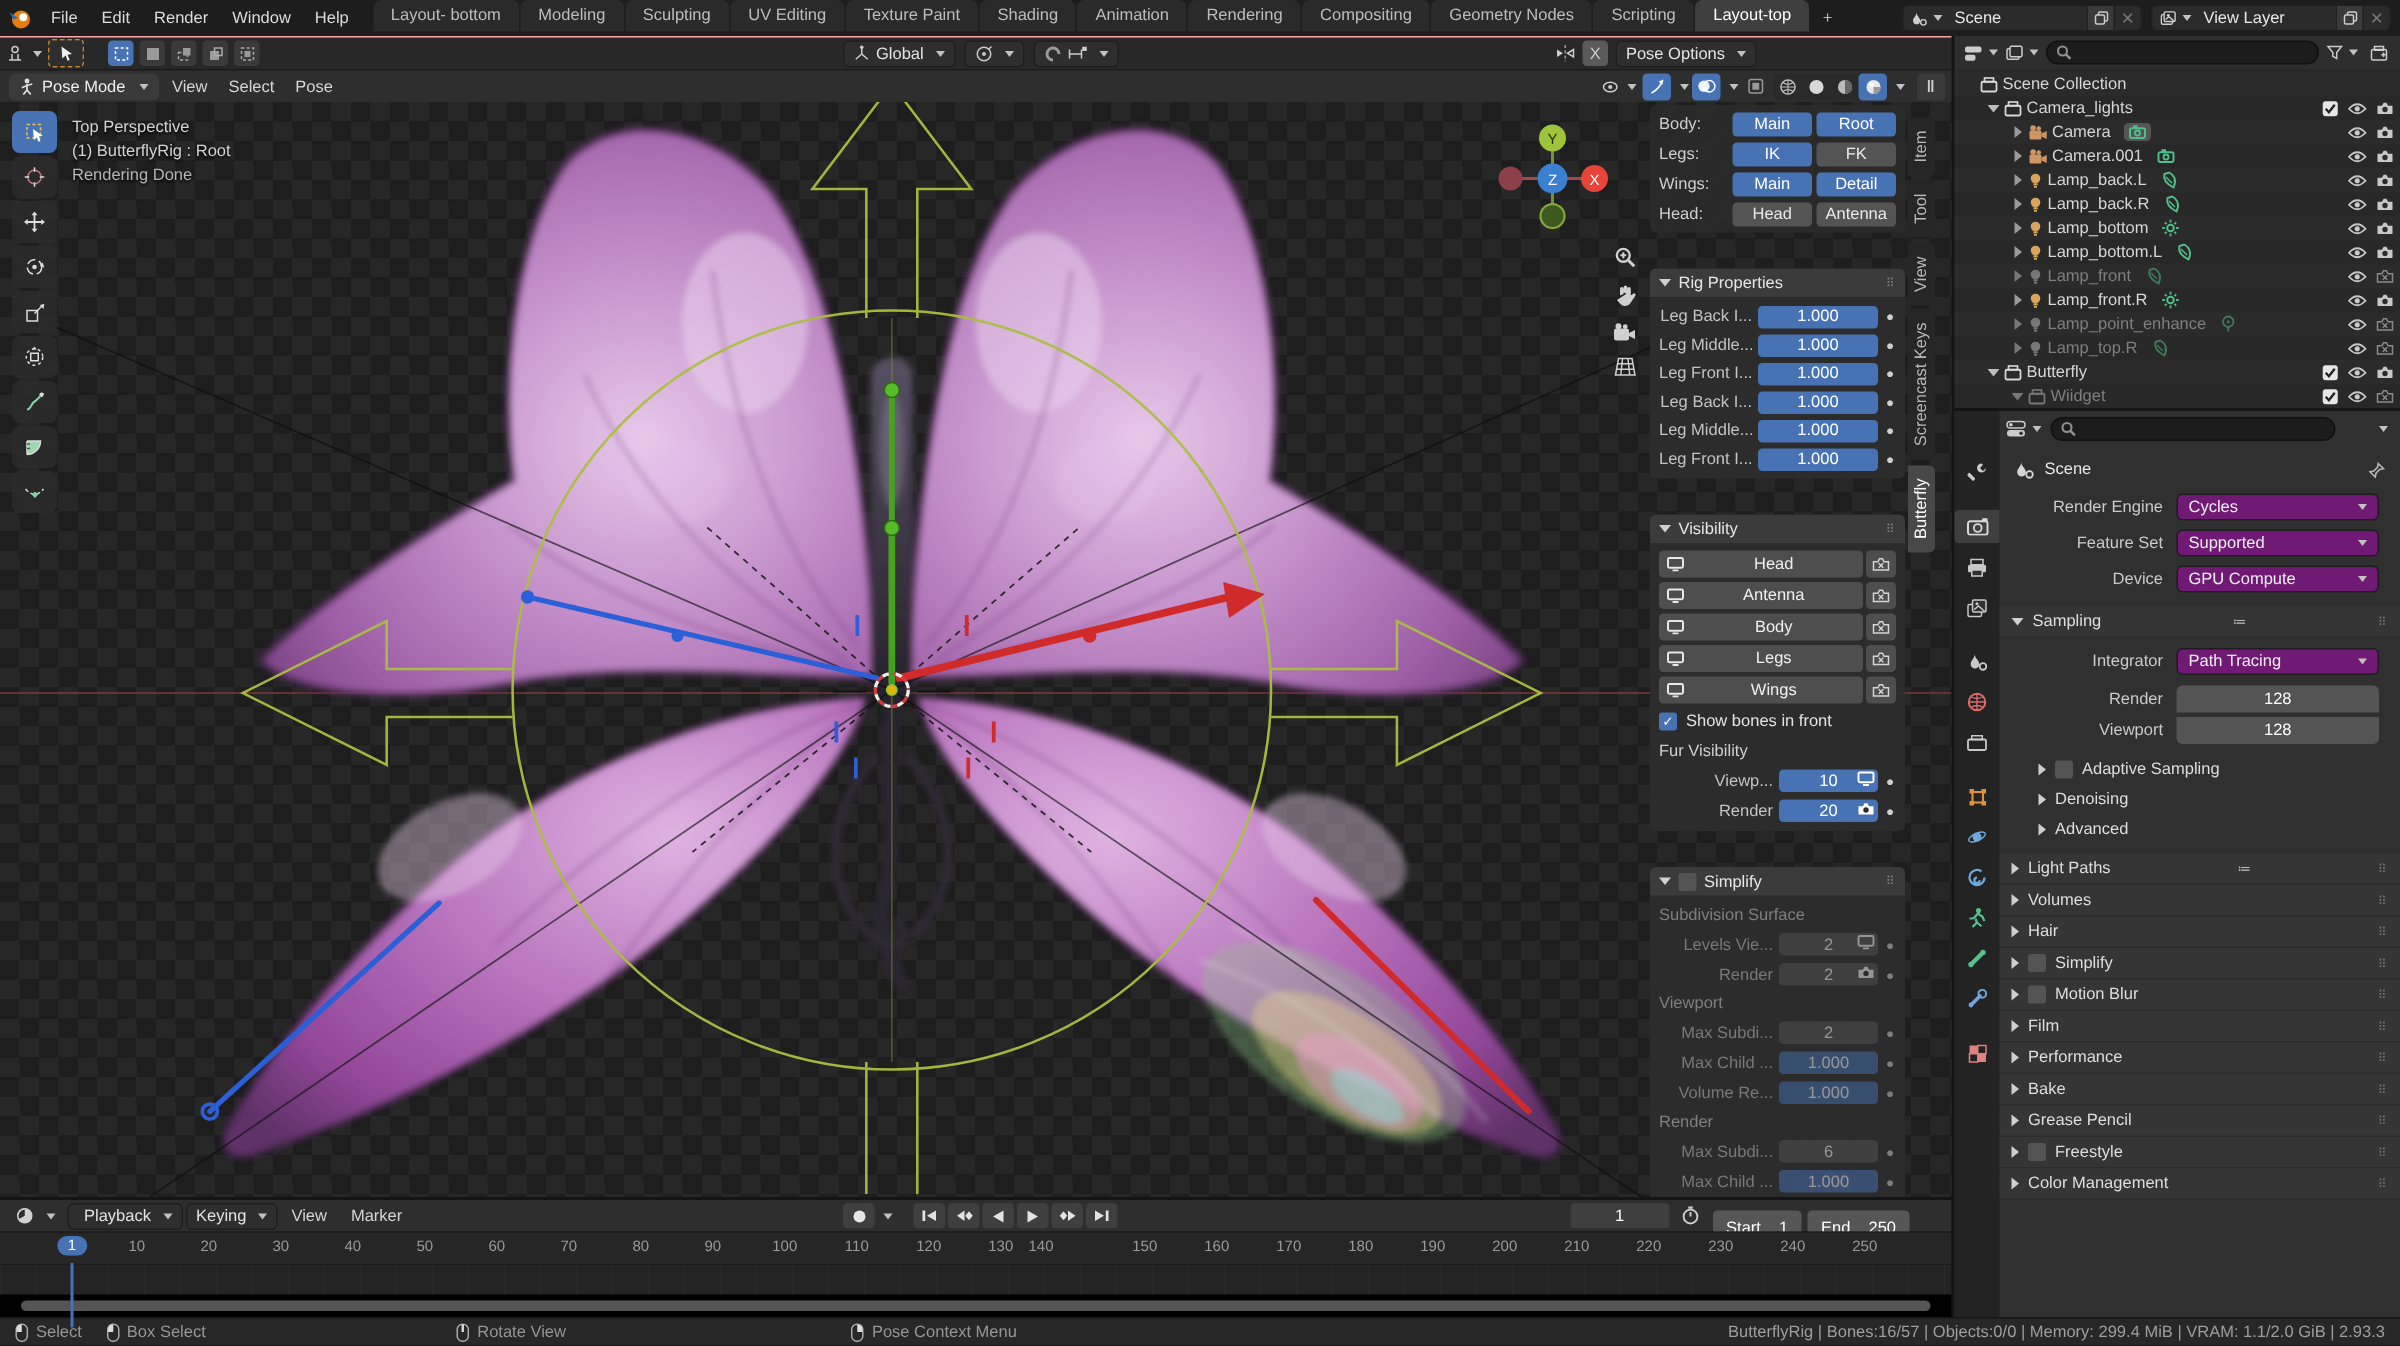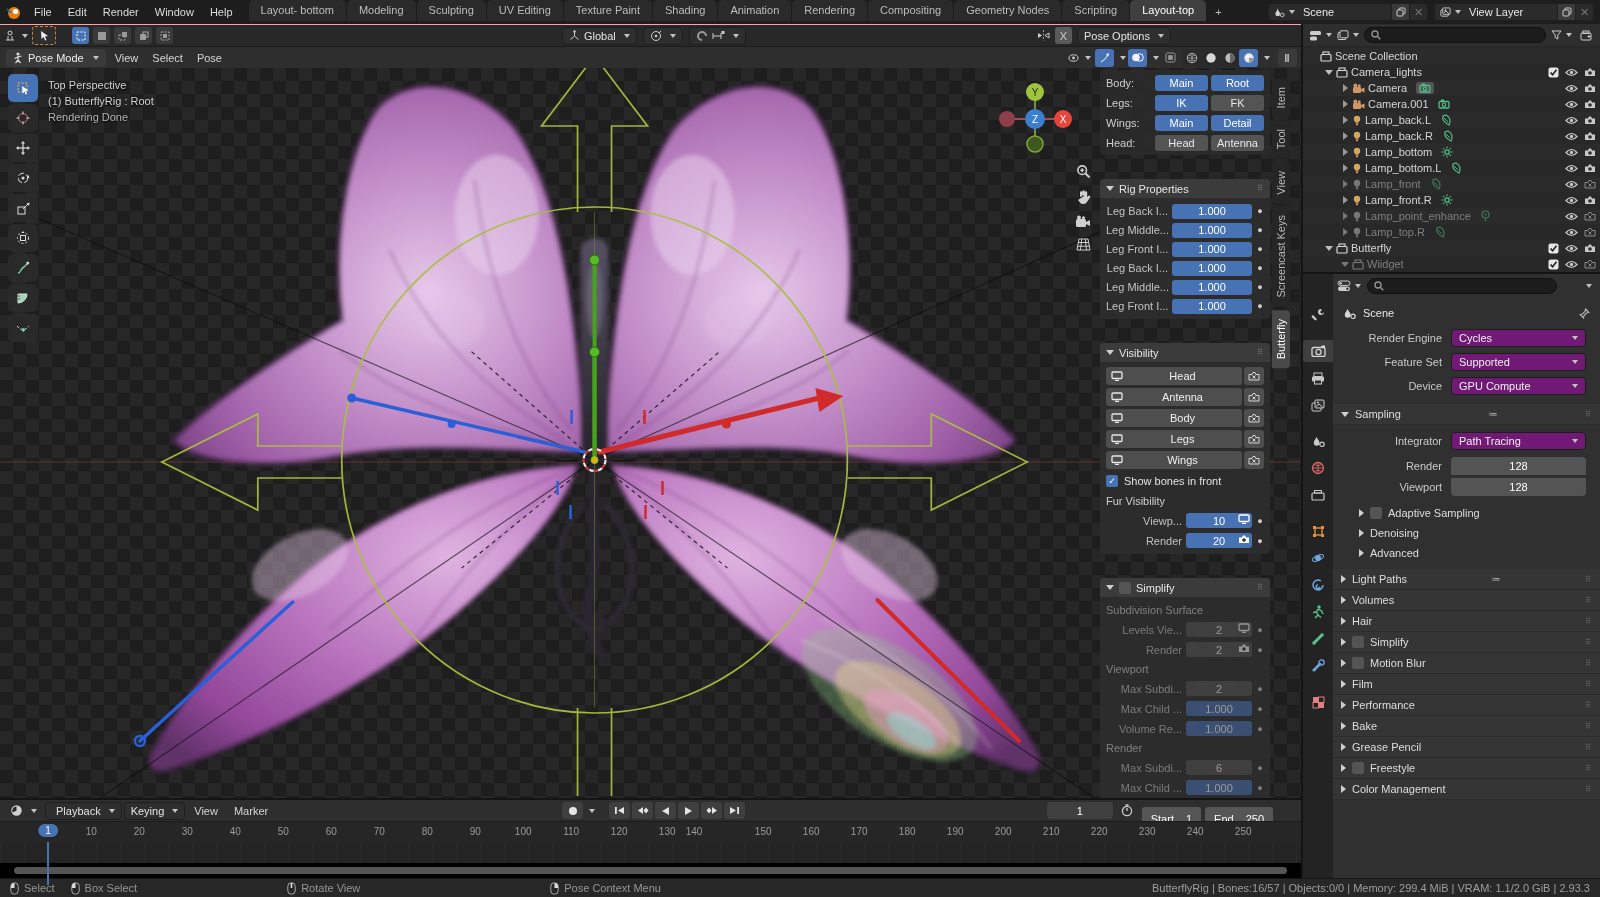--- a/index.html
+++ b/index.html
@@ -127,21 +127,21 @@
   .tick{position:absolute;top:4px;transform:translateX(-50%);color:#9a9a9a;font-size:10px;}
   .tick.cur{background:#4772b4;color:#fff;border-radius:7px;padding:1px 7px;top:2px;}
   .tl-track{height:21px;position:relative;background:#242424;background-image:repeating-linear-gradient(90deg,#2a2a2a 0 1px,transparent 1px 24px);}
   .playhead{position:absolute;left:47px;top:0;width:2px;height:43px;background:#4772b4;z-index:3;}
   .tl-scroll{height:15px;display:flex;align-items:center;padding:0 14px;}
   .scrollbar{height:7px;flex:1;background:#555;border-radius:4px;}
   
   .statusbar{height:19px;background:#272727;border-top:1px solid #161616;display:flex;align-items:center;padding:0 10px;gap:8px;flex:0 0 auto;color:#969696;}
   .hint{display:flex;align-items:center;gap:5px;margin-right:16px;}
   .hint:nth-child(2){margin-right:150px;}
-  .hint:nth-child(3){margin-right:190px;}
+  .hint:nth-child(3){margin-right:190px;margin-left:17px;}
   .status-right{margin-left:auto;color:#9e9e9e;}
   svg{display:block;}
 </style>
 </head>
 <body>
 
 <div class="app">
 
   <div class="topbar">
     <div class="logo">

